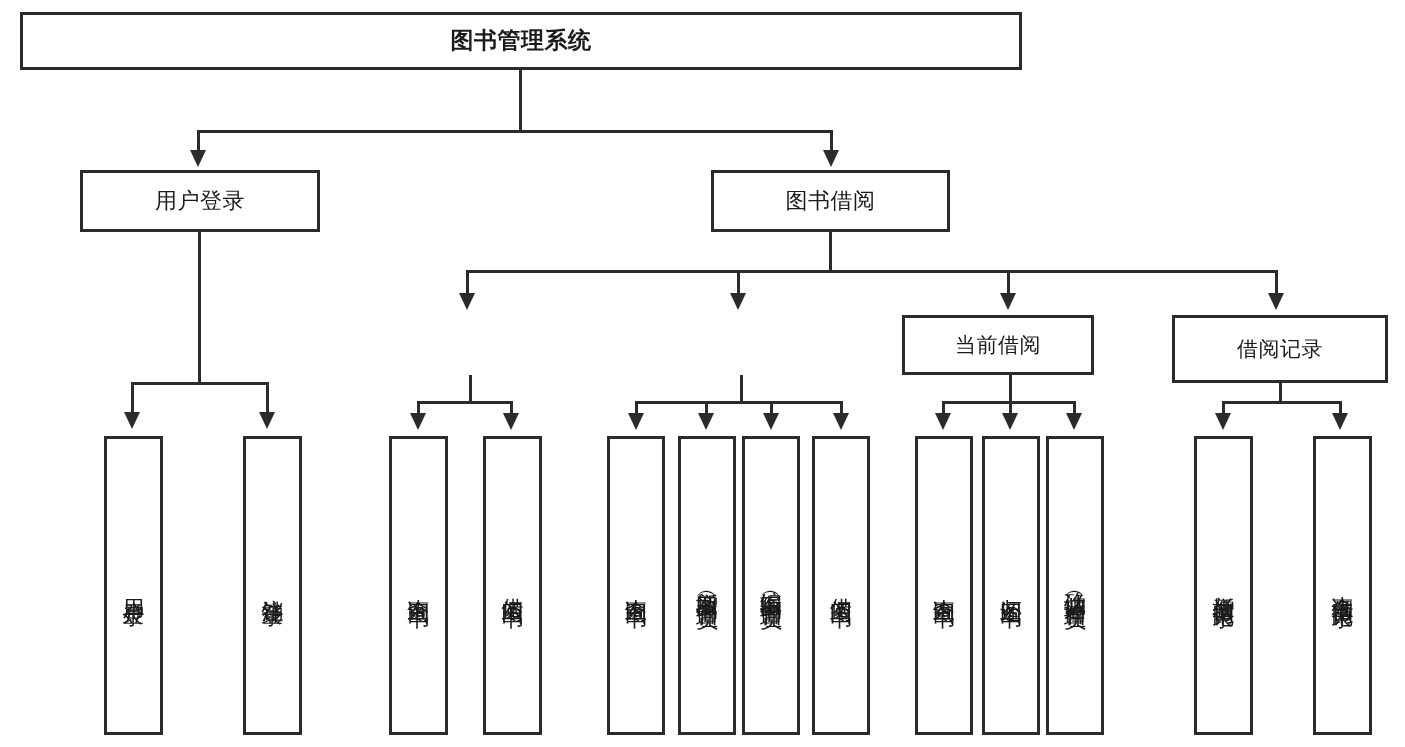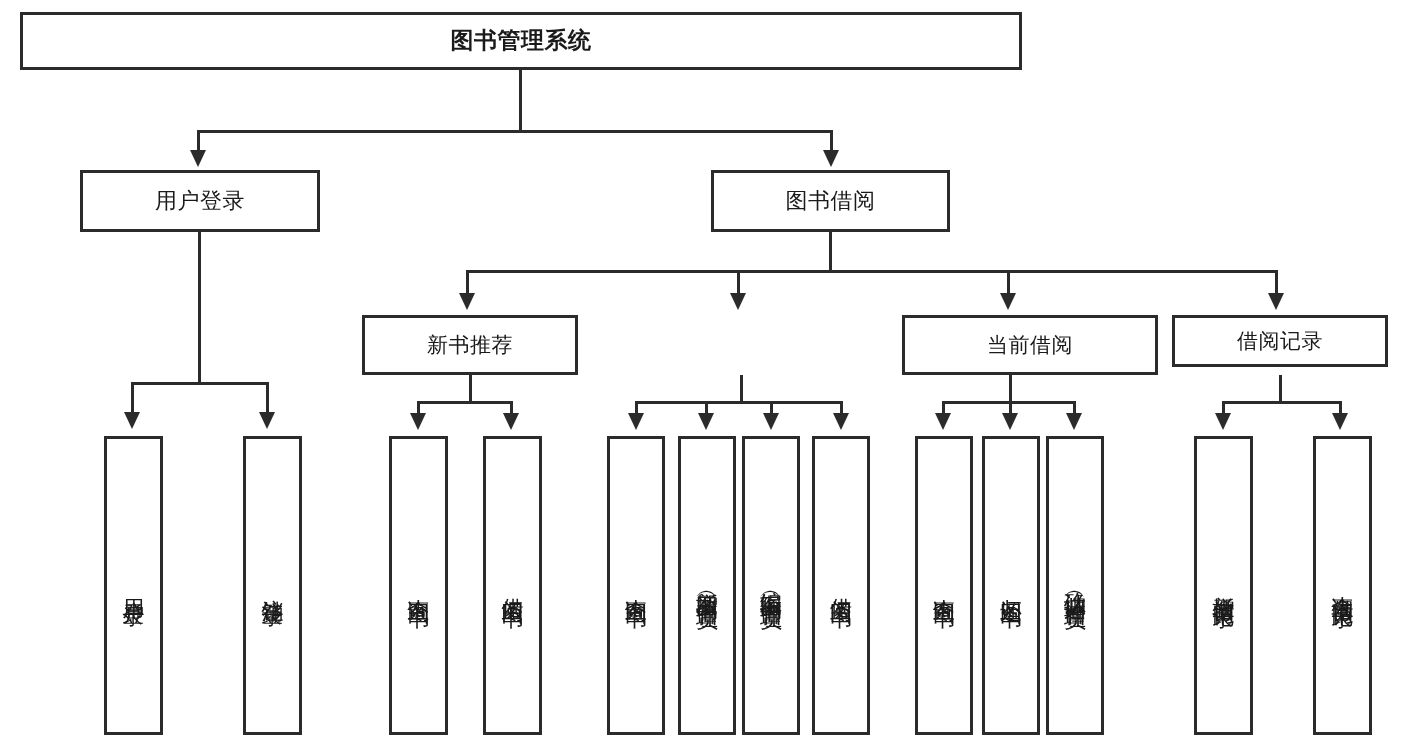--- a/index.html
+++ b/index.html
@@ -126,27 +126,24 @@
   <div class="hline" style="left:466px; top:270px; width:812px;"></div>
   <div class="vline" style="left:466px; top:270px; height:25px;"></div>
   <div class="vline" style="left:737px; top:270px; height:25px;"></div>
   <div class="vline" style="left:1007px; top:270px; height:25px;"></div>
   <div class="vline" style="left:1275px; top:270px; height:25px;"></div>
   <div class="arrow" style="left:459px; top:293px;"></div>
   <div class="arrow" style="left:730px; top:293px;"></div>
   <div class="arrow" style="left:1000px; top:293px;"></div>
   <div class="arrow" style="left:1268px; top:293px;"></div>
 
-  <div class="node lvl3" style="left:362px; top:315px; width:216px; height:60px;">
-    <span class="lbl">新书推荐</span>
-  </div>
-  <div class="node lvl3" style="left:902px; top:315px; width:256px; height:60px;">
+  <div class="node lvl3" style="left:902px; top:315px; width:192px; height:60px;">
     <span class="lbl">当前借阅</span>
   </div>
-  <div class="node lvl3" style="left:1172px; top:315px; width:216px; height:52px;">
+  <div class="node lvl3" style="left:1172px; top:315px; width:216px; height:68px;">
     <span class="lbl">借阅记录</span>
   </div>
 
   <div class="vline" style="left:469px; top:375px; height:28px;"></div>
   <div class="hline" style="left:417px; top:401px; width:96px;"></div>
   <div class="vline" style="left:417px; top:401px; height:14px;"></div>
   <div class="vline" style="left:510px; top:401px; height:14px;"></div>
   <div class="arrow" style="left:410px; top:413px;"></div>
   <div class="arrow" style="left:503px; top:413px;"></div>
 

